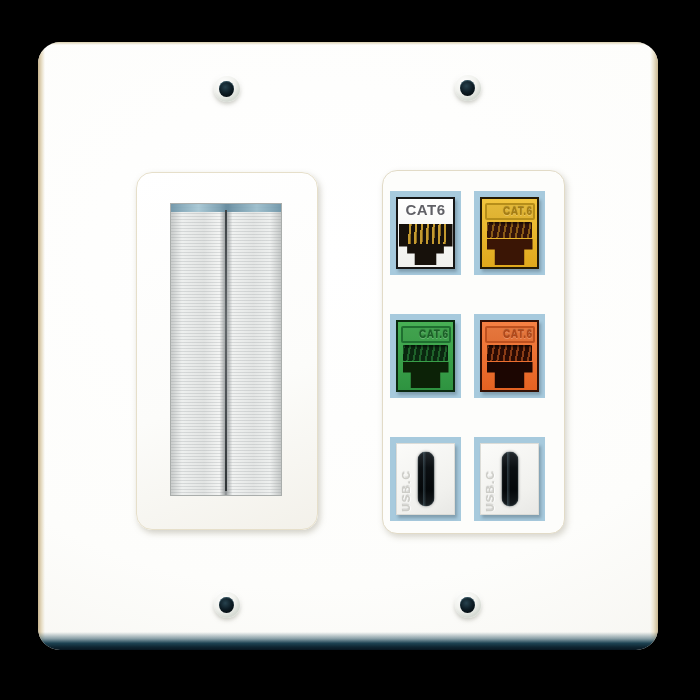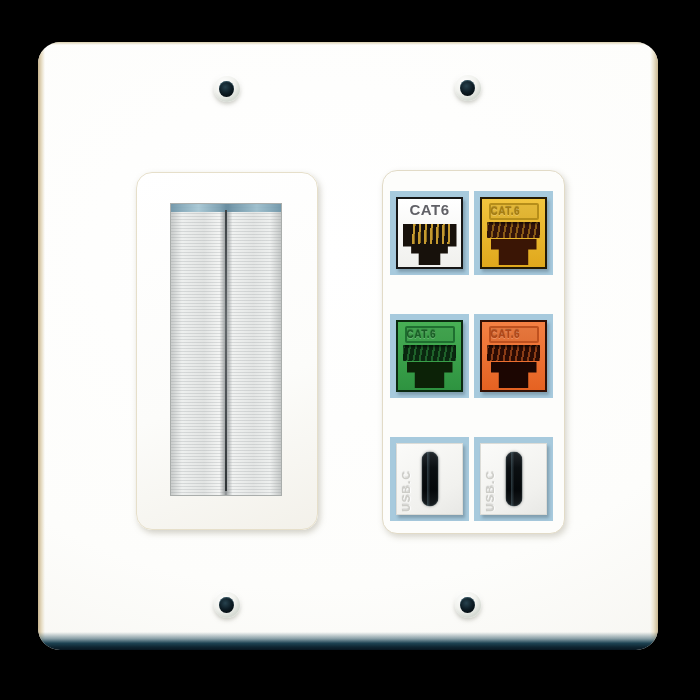--- a/index.html
+++ b/index.html
@@ -71,21 +71,21 @@
       rgba(98,138,158,0.9) 52%, rgba(152,188,203,0.9) 78%, rgba(108,148,168,0.9)); }
   .bristle-seam { position:absolute; left:calc(50% - 1px); top:6px; bottom:4px; width:2px;
     background:linear-gradient(180deg,#3c4144,#63686b 40%,#4a4f52 70%,#2e3335); }
 
   
   .port-frame {
     position:absolute; left:344px; top:128px; width:181px; height:362px;
     border-radius:15px; border:1px solid #e2dbc7; background:#fdfdfb;
     box-shadow:2px 3px 6px rgba(130,124,100,0.3);
   }
-  .port-cell { position:absolute; width:79px; height:84px; background:#a7cadd; }
+  .port-cell { position:absolute; width:71px; height:84px; background:#a7cadd; }
   .cell-r1c1 { left:7px;  top:20px; }
   .cell-r1c2 { left:91px; top:20px; }
   .cell-r2c1 { left:7px;  top:143px; }
   .cell-r2c2 { left:91px; top:143px; }
   .cell-r3c1 { left:7px;  top:266px; }
   .cell-r3c2 { left:91px; top:266px; }
 
   .jack { position:absolute; left:6px; top:6px; right:6px; bottom:6px;
     box-shadow:2px 3px 3px rgba(40,55,70,0.3); }
 
@@ -100,21 +100,21 @@
       30% 100%,30% 72%,16% 72%,16% 55%,0 55%); }
   .gold-pins { position:absolute; left:7px; right:7px; top:0; height:20px;
     background:repeating-linear-gradient(93deg, rgba(0,0,0,0) 0 3px,
       #c49a2f 3px 5px, #8a691d 5px 5.6px, rgba(0,0,0,0) 5.6px 5.9px); }
 
   
   .jack.yellow { background:linear-gradient(180deg,#f2c53e,#e0a81c); border:2px solid #241a04; }
   .jack.green  { background:linear-gradient(180deg,#48b055,#2e9340); border:2px solid #0b2a10; }
   .jack.orange { background:linear-gradient(180deg,#f58144,#e56222); border:2px solid #331004; }
   .emboss-label { margin:4px auto 0; width:46px; height:13px; line-height:13px;
-    font-size:10px; font-weight:bold; text-align:left; border-radius:2px;
+    font-size:10px; font-weight:bold; text-align:right; border-radius:2px;
     letter-spacing:0.5px; border:2px solid;
     text-shadow:0 1px 0 rgba(255,255,255,0.22), 0 -1px 1px rgba(0,0,0,0.3); }
   .yellow .emboss-label { color:#a57c10; border-color:#b68e1a; background:rgba(0,0,0,0.05); }
   .green  .emboss-label { color:#195f26; border-color:#1f6f30; background:rgba(0,0,0,0.06); }
   .orange .emboss-label { color:#b14618; border-color:#bf511f; background:rgba(0,0,0,0.06); }
   .vent { position:absolute; left:5px; right:5px; top:23px; height:16px;
     border-radius:1px; }
   .yellow .vent { background:repeating-linear-gradient(100deg,#8a5a16 0 2px,#33140a 2px 6px);
     box-shadow:inset 0 2px 2px rgba(0,0,0,0.5); }
   .green  .vent { background:repeating-linear-gradient(100deg,#1e612a 0 2px,#0a2810 2px 6px);

